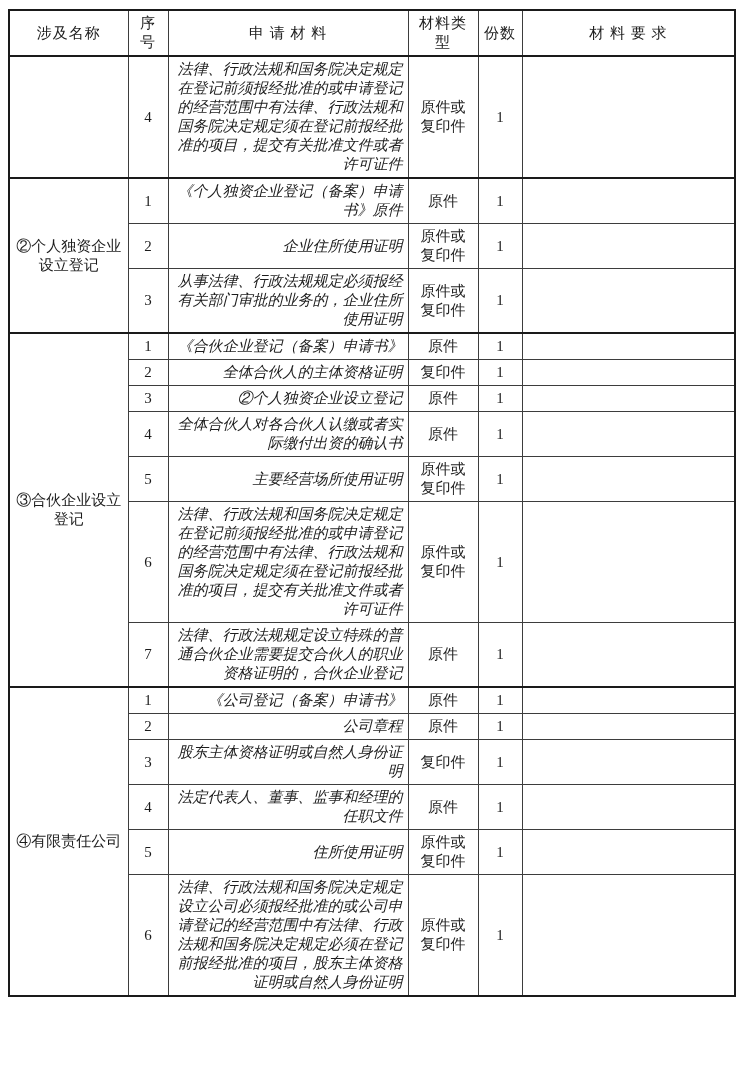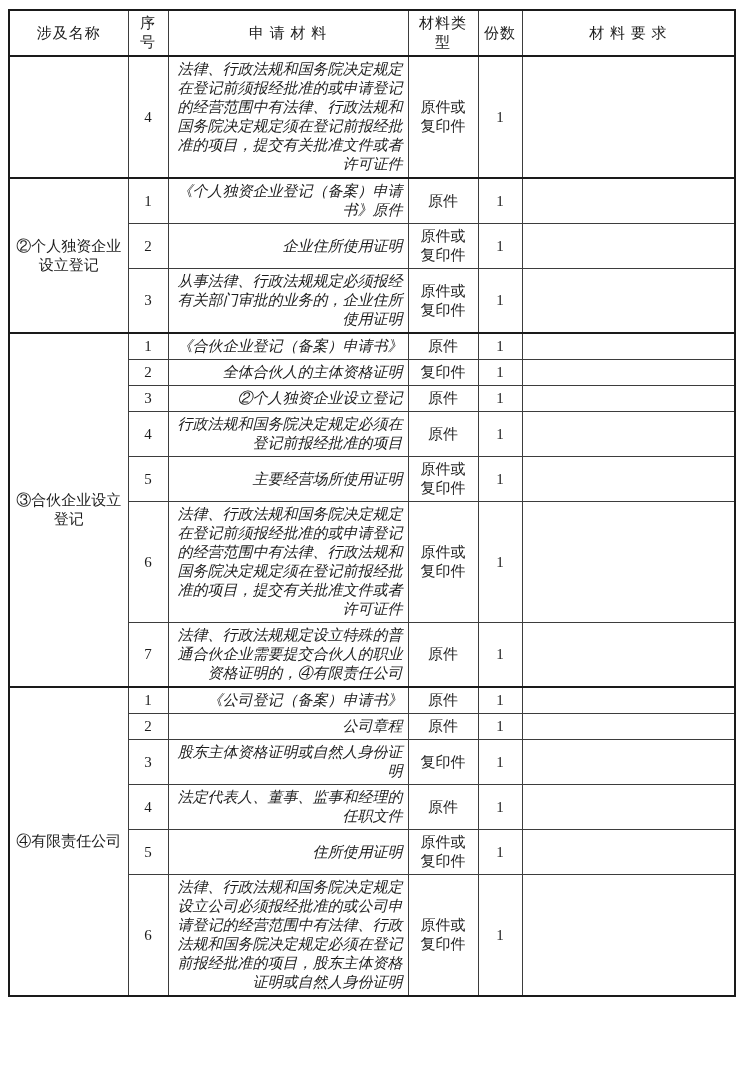--- a/index.html
+++ b/index.html
@@ -129,42 +129,42 @@
       </tr>
       <tr>
         <td class="cell-serial">3</td>
         <td class="cell-material">②个人独资企业设立登记</td>
         <td class="cell-type">原件</td>
         <td class="cell-copies">1</td>
         <td class="cell-requirement"></td>
       </tr>
       <tr>
         <td class="cell-serial">4</td>
-        <td class="cell-material">行政法规和国务院决定规定必须在登记前报经批准的项目</td>
+        <td class="cell-material">全体合伙人对各合伙人认缴或者实际缴付出资的确认书</td>
         <td class="cell-type">原件</td>
         <td class="cell-copies">1</td>
         <td class="cell-requirement"></td>
       </tr>
       <tr>
         <td class="cell-serial">5</td>
         <td class="cell-material">主要经营场所使用证明</td>
         <td class="cell-type">原件或复印件</td>
         <td class="cell-copies">1</td>
         <td class="cell-requirement"></td>
       </tr>
       <tr>
         <td class="cell-serial">6</td>
         <td class="cell-material">法律、行政法规和国务院决定规定在登记前须报经批准的或申请登记的经营范围中有法律、行政法规和国务院决定规定须在登记前报经批准的项目，提交有关批准文件或者许可证件</td>
         <td class="cell-type">原件或复印件</td>
         <td class="cell-copies">1</td>
         <td class="cell-requirement"></td>
       </tr>
       <tr>
         <td class="cell-serial">7</td>
-        <td class="cell-material">法律、行政法规规定设立特殊的普通合伙企业需要提交合伙人的职业资格证明的，④有限责任公司</td>
+        <td class="cell-material">法律、行政法规规定设立特殊的普通合伙企业需要提交合伙人的职业资格证明的，合伙企业登记</td>
         <td class="cell-type">原件</td>
         <td class="cell-copies">1</td>
         <td class="cell-requirement"></td>
       </tr>
       <tr class="section-start">
         <td class="cell-name" rowspan="6">④有限责任公司</td>
         <td class="cell-serial">1</td>
         <td class="cell-material">《公司登记（备案）申请书》</td>
         <td class="cell-type">原件</td>
         <td class="cell-copies">1</td>

